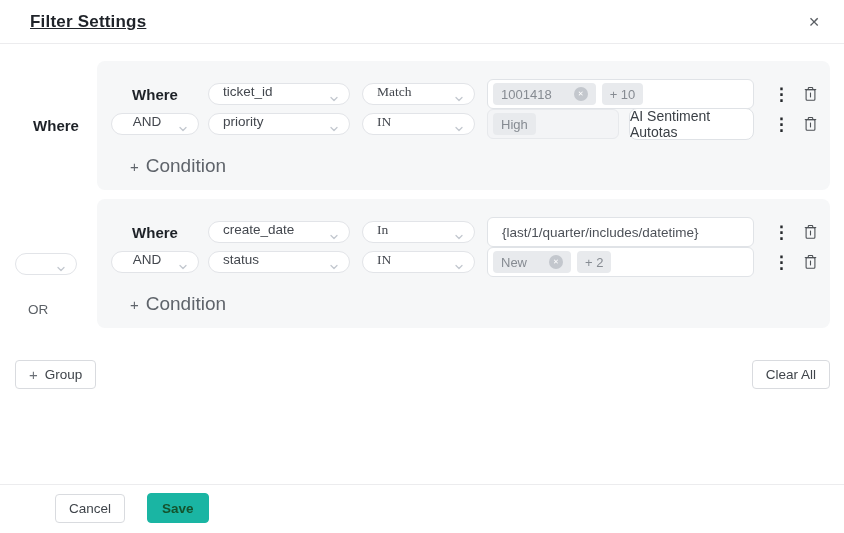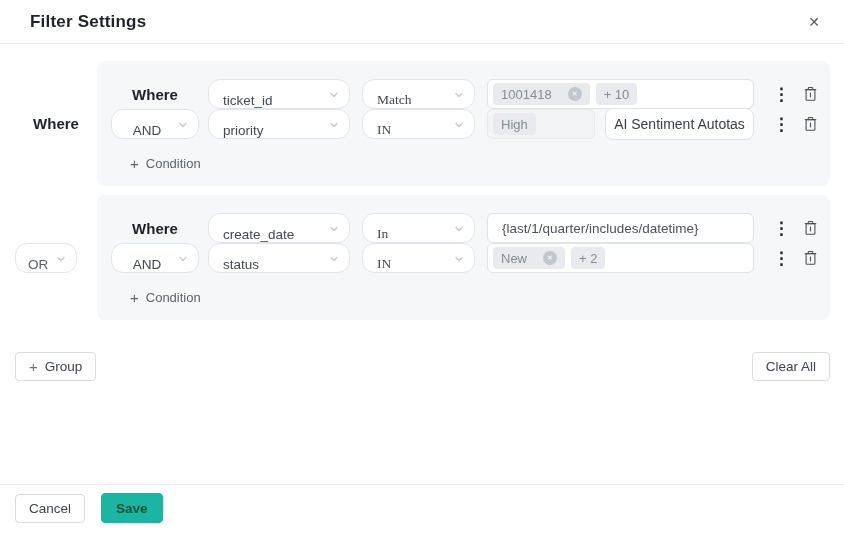--- a/index.html
+++ b/index.html
@@ -1,21 +1,21 @@
 <!DOCTYPE html>
 <html style="--save-bg: #1ab5a3; --highlight-red: #d9261f; --panel-bg: #f6f7f8;"><head>
 <meta charset="utf-8">
 <style>
   * { margin:0; padding:0; box-sizing:border-box; }
   html,body { width:844px; height:533px; background:#fff; font-family:"Liberation Sans", sans-serif; overflow:hidden; }
   .dialog { width:844px; height:533px; display:flex; flex-direction:column; background:#fff; }
 
   
   .hdr { display:flex; align-items:center; justify-content:space-between; padding:12px 20px 11px 30px; border-bottom:1px solid #ececee; }
-  .hdr-title { font-size:17px; font-weight:700; color:#1f2329; letter-spacing:.2px; }
+  .hdr-title { font-size:17px; font-weight:700; color:#1f2329; letter-spacing:.2px;text-decoration:underline; }
   .close { font-size:14px; color:#5a5e63; cursor:pointer; padding:2px 4px; }
 
   
   .bd { padding:17px 14px 0 15px; flex:1; }
   .group { display:flex; }
   .group + .group { margin-top:9px; }
   .conn-col { width:82px; flex-shrink:0; display:flex; align-items:center; justify-content:center; }
   .conn-label { font-size:15px; font-weight:700; color:#1d2127; }
   .conn-col .sel { width:62px; margin-right:auto; }
 
@@ -23,59 +23,59 @@
 
   .row { display:flex; align-items:center; height:30px; }
   .row + .row { margin-top:0; }
 
   .slot-lead { width:88px; flex-shrink:0; }
   .lead-label { font-size:15px; font-weight:700; color:#1d2127; text-align:center; }
   .slot-field { width:142px; margin-left:9px; flex-shrink:0; }
   .slot-op { width:113px; margin-left:12px; flex-shrink:0;font-family:Liberation Serif, serif; }
   .slot-val { flex:1; margin-left:12px; display:flex; align-items:center; }
 
-  .sel { position:relative; display:flex; align-items:flex-end; height:30px; background:#fff;
+  .sel { position:relative; display:flex; align-items:flex-start; height:22px; background:#fff;
          border:1px solid #e2e4e8; border-radius:12px; padding:0 26px 0 14px; cursor:pointer; }
   .sel-txt { font-size:13.5px; color:#43474e; white-space:nowrap; }
   .sel.center { justify-content:center; padding-left:10px; }
   .sel.gray-txt .sel-txt { color:#5c6167;margin-top:48px; }
   .chev { position:absolute; right:9px; top:9px; line-height:0; }
 
   .valbox { display:flex; align-items:center; height:30px; width:100%; background:#fff;
             border:1px solid #e0e3e7; border-radius:6px; padding:0 5px; gap:6px; }
-  .valbox.grayfield { background:#f3f4f6; border-color:#e7e9ec; width:108px; flex:none; }
+  .valbox.grayfield { background:#f3f4f6; border-color:#e7e9ec; width:132px; flex:none; }
   .val-text { font-size:13.5px; color:#4d5158; padding-left:9px; white-space:nowrap; }
 
   .tag { display:inline-flex; align-items:center; height:22px; background:#e8eaed; border-radius:4px;
-         padding:0 8px; font-size:13px; color:#868b92; gap:16px; white-space:nowrap; }
+         padding:0 8px; font-size:13px; color:#868b92; gap:22px; white-space:nowrap; }
   .tag-rm { width:14px; height:14px; border-radius:50%; background:#c3c7cd; color:#fff; font-size:7px;
             display:inline-flex; align-items:center; justify-content:center; cursor:pointer; }
 
   .extra-box { height:32px; flex:1; margin-left:10px; background:#fff; border:1px solid #dfe2e6; border-radius:8px;
                display:flex; align-items:center; justify-content:center; font-size:14px; color:#3b4046; cursor:pointer; }
 
   .kebab { margin-left:19px; width:14px; text-align:center; font-size:17px; font-weight:900; color:#26292d;
            line-height:1; cursor:pointer; flex-shrink:0; }
   .trash { margin-left:16px; cursor:pointer; line-height:0; flex-shrink:0; }
 
   .add-cond { margin-top:16px; display:inline-flex; align-items:center; gap:7px; cursor:pointer; padding-left:19px; }
   .add-cond .plus { font-size:15px; color:#5f646b; }
-  .add-cond .lbl { font-size:13px; color:#5f646b; }
+  .add-cond .lbl { font-size:19px; color:#5f646b; }
 
   .actions { margin-top:32px; display:flex; justify-content:space-between; align-items:center; }
   .btn { display:inline-flex; align-items:center; justify-content:center; gap:7px; height:29px; background:#fff;
          border:1px solid #d9dbdf; border-radius:4px; padding:0 13px; font-size:13.5px; color:#3f444a; cursor:pointer; }
   .btn .plus { color:#6b7077; font-size:15px; }
 
   
   .ftr { margin-top:auto; border-top:1px solid #ececee; padding:8px 14px 10px 15px;
          display:flex; align-items:center; justify-content:space-between; }
   .sql-hl { border:4px solid var(--highlight-red,#d9261f); padding:3px; }
   .sql-btn { border-radius:2px; }
-  .ftr-right { display:flex; align-items:center; gap:16px; }
+  .ftr-right { display:flex; align-items:center; gap:22px;margin-left:40px; }
   .btn-save { height:30px; background:var(--save-bg,#1ab5a3); border:1px solid var(--save-bg,#1ab5a3);
               color:#14532d; font-weight:700; border-radius:4px; padding:0 14px; font-size:13.5px;
               display:inline-flex; align-items:center; cursor:pointer; }
 </style>
 </head>
 <body>
 
 <div class="dialog">
 
   <div class="hdr">

